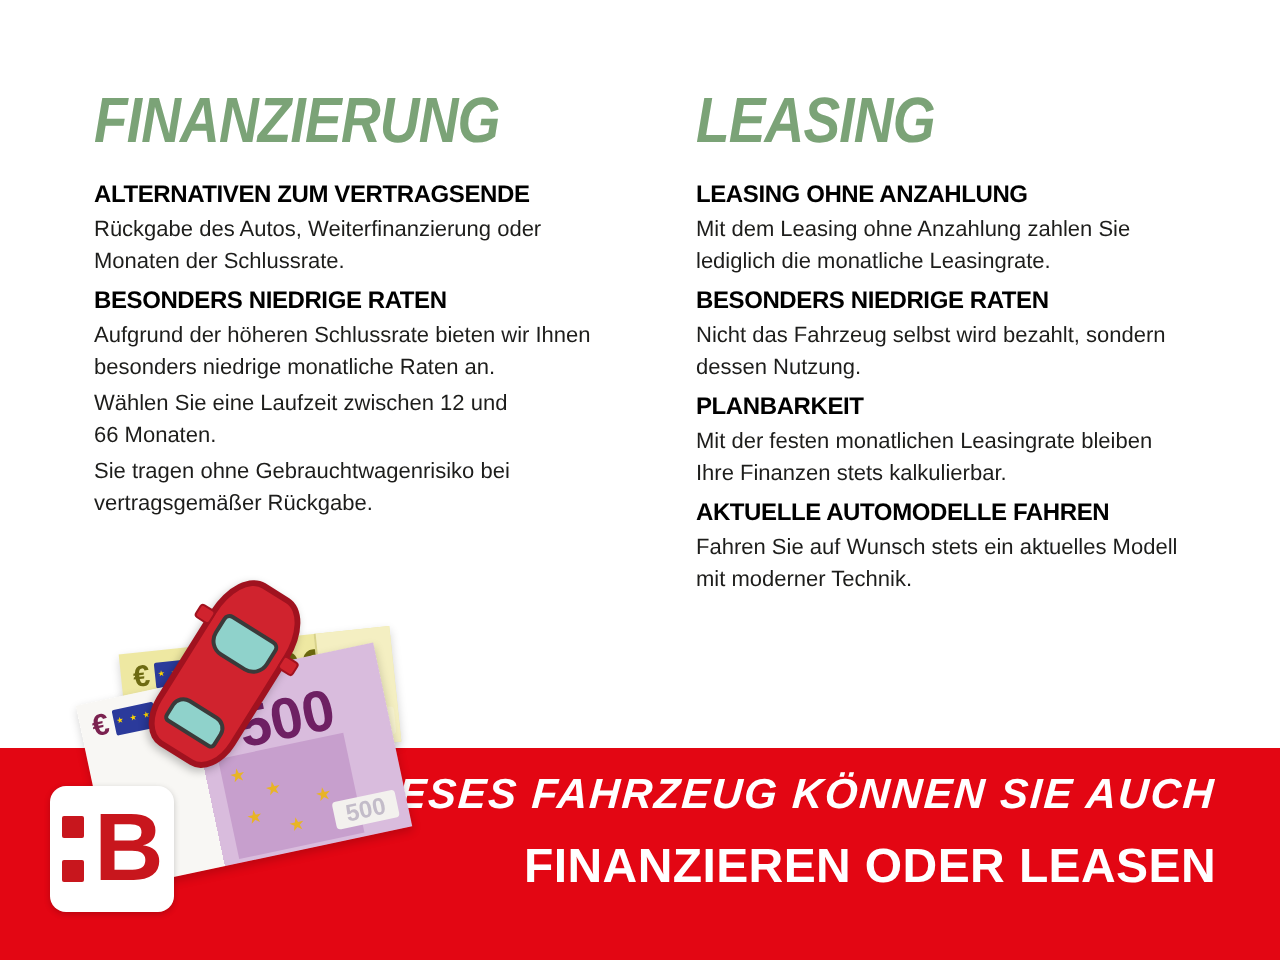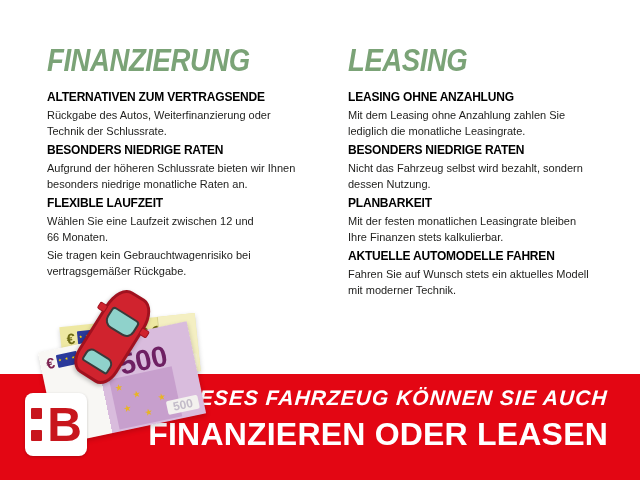--- a/index.html
+++ b/index.html
@@ -19,21 +19,21 @@
   .sec-line{font-size:11px;line-height:16px;color:#1d1d1b;white-space:nowrap;}
 
   
   .banner{position:absolute;left:0;top:374px;width:640px;height:106px;
           background:#e30613;z-index:1;}
   .banner-text{position:absolute;right:32px;top:12px;display:flex;
                flex-direction:column;align-items:flex-end;gap:6px;z-index:2;}
   .banner-l1{color:#fff;font-size:21px;line-height:24px;font-weight:700;
              font-style:italic;letter-spacing:1px;white-space:nowrap;
              transform:skewX(-4deg);}
-  .banner-l2{color:#fff;font-size:32px;line-height:36px;font-weight:700;
+  .banner-l2{color:#fff;font-size:24px;line-height:36px;font-weight:700;
              letter-spacing:.2px;white-space:nowrap;}
 
   
   .illus{position:absolute;left:0;top:0;width:640px;height:480px;z-index:2;pointer-events:none;}
   .note{position:absolute;box-shadow:0 2px 5px rgba(0,0,0,.18);}
   .note200{left:62px;top:320px;width:136px;height:58px;background:#eee8a2;
            transform:rotate(-6deg);z-index:1;}
   .note200 .flap{position:absolute;right:0;top:0;bottom:0;width:27%;
                  background:#f4efc2;border-left:1px solid #d8d28a;}
   .note500{left:46px;top:336px;width:152px;height:94px;
@@ -87,34 +87,33 @@
 <body>
 
 <div class="stage">
 
   <div class="col col-left">
     <h2 class="col-title">FINANZIERUNG</h2>
 
     <div class="sec">
       <h3 class="sec-h">ALTERNATIVEN ZUM VERTRAGSENDE</h3>
       <div class="sec-line">Rückgabe des Autos, Weiterfinanzierung oder</div>
-      <div class="sec-line">Technik der Schlussrate.</div>
+      <div class="sec-line">Monaten der Schlussrate.</div>
     </div>
     <div class="sec">
       <h3 class="sec-h">BESONDERS NIEDRIGE RATEN</h3>
       <div class="sec-line">Aufgrund der höheren Schlussrate bieten wir Ihnen</div>
       <div class="sec-line">besonders niedrige monatliche Raten an.</div>
     </div>
     <div class="sec">
-      <h3 class="sec-h">FLEXIBLE LAUFZEIT</h3>
       <div class="sec-line">Wählen Sie eine Laufzeit zwischen 12 und</div>
       <div class="sec-line">66 Monaten.</div>
     </div>
     <div class="sec">
-      <div class="sec-line">Sie tragen kein Gebrauchtwagenrisiko bei</div>
+      <div class="sec-line">Sie tragen ohne Gebrauchtwagenrisiko bei</div>
       <div class="sec-line">vertragsgemäßer Rückgabe.</div>
     </div>
   </div>
 
   <div class="col col-right">
     <h2 class="col-title">LEASING</h2>
 
     <div class="sec">
       <h3 class="sec-h">LEASING OHNE ANZAHLUNG</h3>
       <div class="sec-line">Mit dem Leasing ohne Anzahlung zahlen Sie</div>

